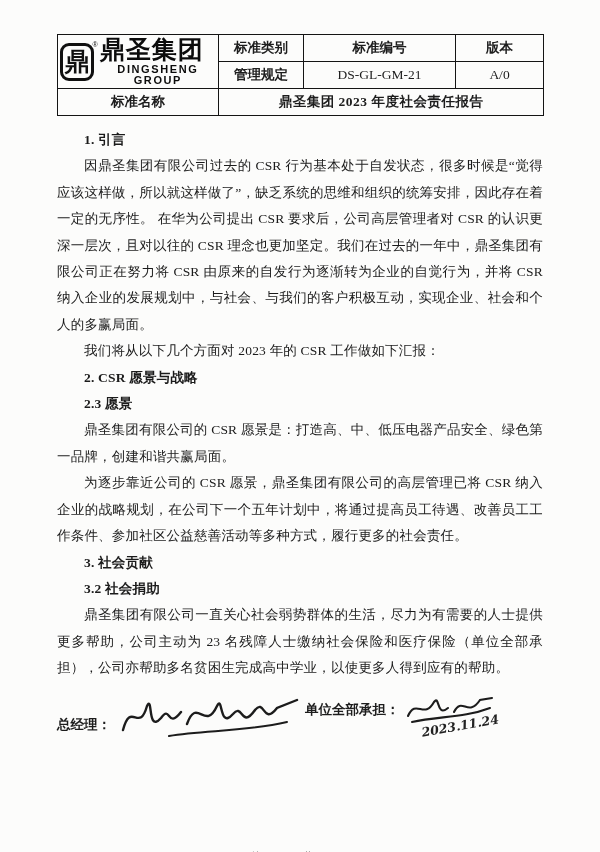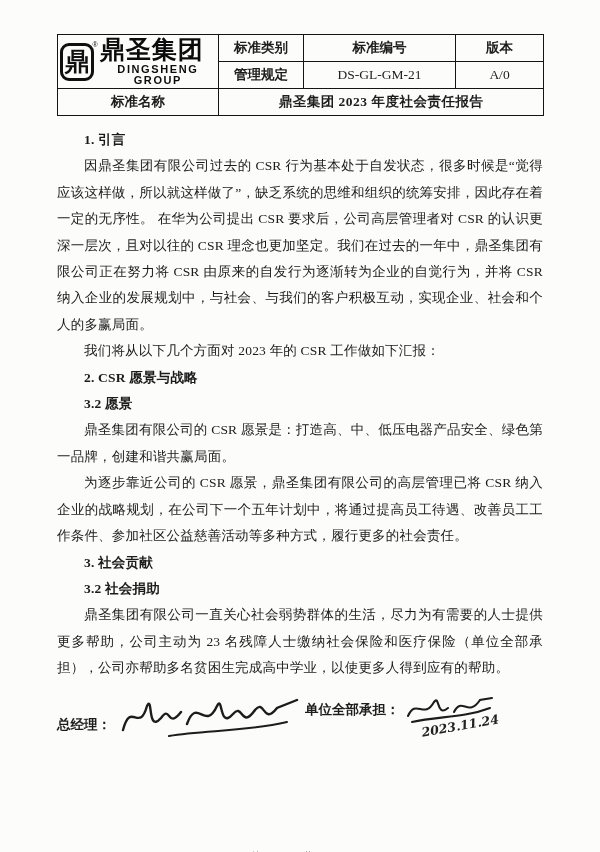--- a/index.html
+++ b/index.html
@@ -111,21 +111,21 @@
         <td class="title-cell" colspan="3">鼎圣集团 2023 年度社会责任报告</td>
       </tr>
     </tbody>
       </table>
 
     <div class="doc-body">
         <div class="blk heading">1. 引言</div>
         <div class="blk paragraph">因鼎圣集团有限公司过去的 CSR 行为基本处于自发状态，很多时候是“觉得应该这样做，所以就这样做了”，缺乏系统的思维和组织的统筹安排，因此存在着一定的无序性。 在华为公司提出 CSR 要求后，公司高层管理者对 CSR 的认识更深一层次，且对以往的 CSR 理念也更加坚定。我们在过去的一年中，鼎圣集团有限公司正在努力将 CSR 由原来的自发行为逐渐转为企业的自觉行为，并将 CSR 纳入企业的发展规划中，与社会、与我们的客户积极互动，实现企业、社会和个人的多赢局面。</div>
         <div class="blk paragraph">我们将从以下几个方面对 2023 年的 CSR 工作做如下汇报：</div>
         <div class="blk heading">2. CSR 愿景与战略</div>
-        <div class="blk heading">3.2 愿景</div>
+        <div class="blk heading">2.3 愿景</div>
         <div class="blk paragraph">鼎圣集团有限公司的 CSR 愿景是：打造高、中、低压电器产品安全、绿色第一品牌，创建和谐共赢局面。</div>
         <div class="blk paragraph">为逐步靠近公司的 CSR 愿景，鼎圣集团有限公司的高层管理已将 CSR 纳入企业的战略规划，在公司下一个五年计划中，将通过提高员工待遇、改善员工工作条件、参加社区公益慈善活动等多种方式，履行更多的社会责任。</div>
         <div class="blk heading">3. 社会贡献</div>
         <div class="blk heading">3.2 社会捐助</div>
         <div class="blk paragraph">鼎圣集团有限公司一直关心社会弱势群体的生活，尽力为有需要的人士提供更多帮助，公司主动为 23 名残障人士缴纳社会保险和医疗保险（单位全部承担），公司亦帮助多名贫困生完成高中学业，以使更多人得到应有的帮助。</div>
       </div>
 
     <div class="signatures">
 
       <div class="sig-row sig-gm">

